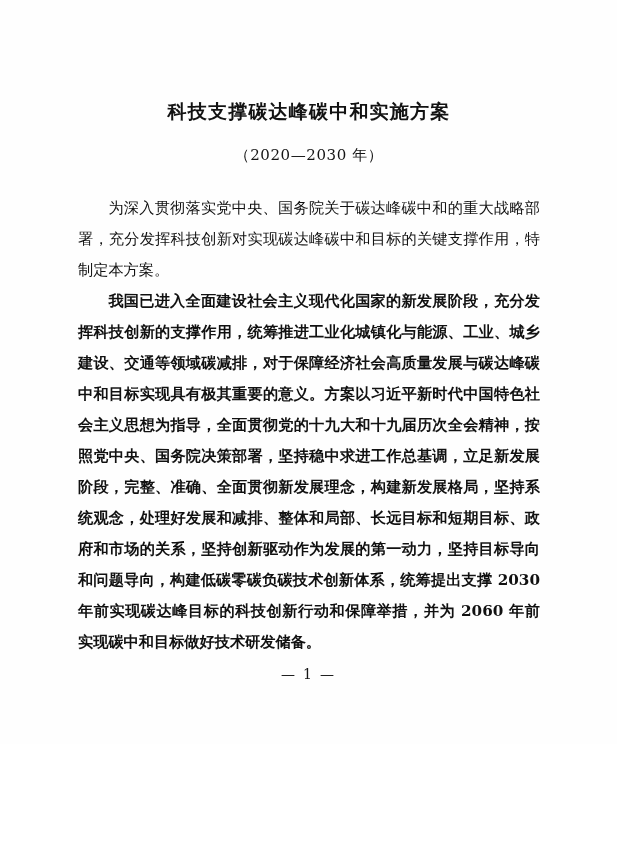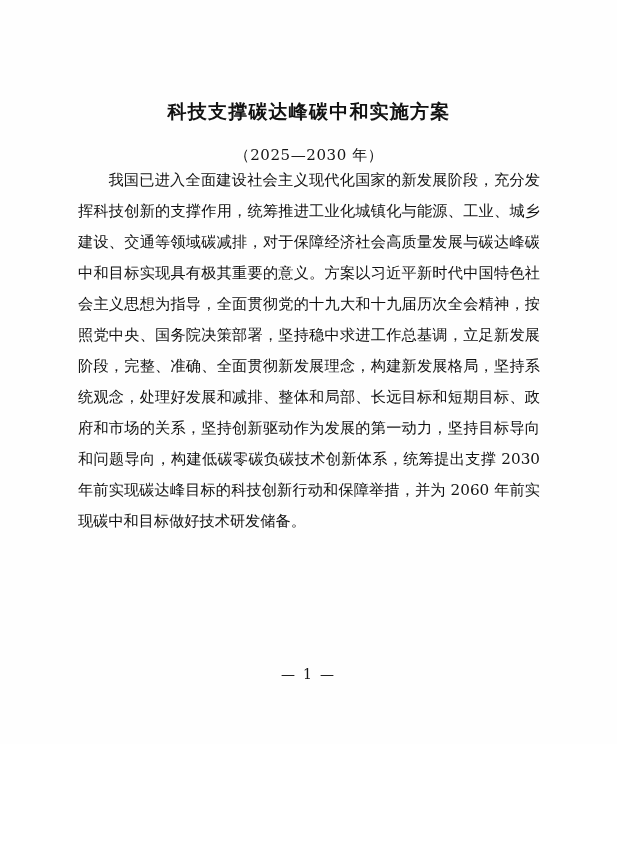--- a/index.html
+++ b/index.html
@@ -51,21 +51,22 @@
     text-align: justify;
     text-justify: inter-ideograph;
     text-indent: 2em;
     margin: 0;
     color: #111111;
   }
   .para.first-para {
     margin-top: 28px;
   }
   .para + .para {
-    margin-top: 8px;
+    margin-top: 0px;
+    font-weight: bold;
   }
   .page-number {
     position: absolute;
     left: 0;
     right: 0;
     bottom: 62px;
     text-align: center;
     font-size: 14px;
     letter-spacing: 2px;
     color: #161616;
@@ -77,22 +78,23 @@
 </style>
 </head>
 <body>
 
 <div class="page">
 
   <div class="doc-body">
 
     <h1 class="doc-title">科技支撑碳达峰碳中和实施方案</h1>
 
-    <div class="doc-subtitle">（2025—2030 年）</div>
+    <div class="doc-subtitle">（2020—2030 年）</div>
 
+    <p class="para first-para">为深入贯彻落实党中央、国务院关于碳达峰碳中和的重大战略部署，充分发挥科技创新对实现碳达峰碳中和目标的关键支撑作用，特制定本方案。</p>
 
     <p class="para">我国已进入全面建设社会主义现代化国家的新发展阶段，充分发挥科技创新的支撑作用，统筹推进工业化城镇化与能源、工业、城乡建设、交通等领域碳减排，对于保障经济社会高质量发展与碳达峰碳中和目标实现具有极其重要的意义。方案以习近平新时代中国特色社会主义思想为指导，全面贯彻党的十九大和十九届历次全会精神，按照党中央、国务院决策部署，坚持稳中求进工作总基调，立足新发展阶段，完整、准确、全面贯彻新发展理念，构建新发展格局，坚持系统观念，处理好发展和减排、整体和局部、长远目标和短期目标、政府和市场的关系，坚持创新驱动作为发展的第一动力，坚持目标导向和问题导向，构建低碳零碳负碳技术创新体系，统筹提出支撑 2030 年前实现碳达峰目标的科技创新行动和保障举措，并为 2060 年前实现碳中和目标做好技术研发储备。</p>
 
 
   </div>
 
   <div class="page-number">
     <span class="dash">—</span><span>1</span><span class="dash">—</span>
   </div>
 

